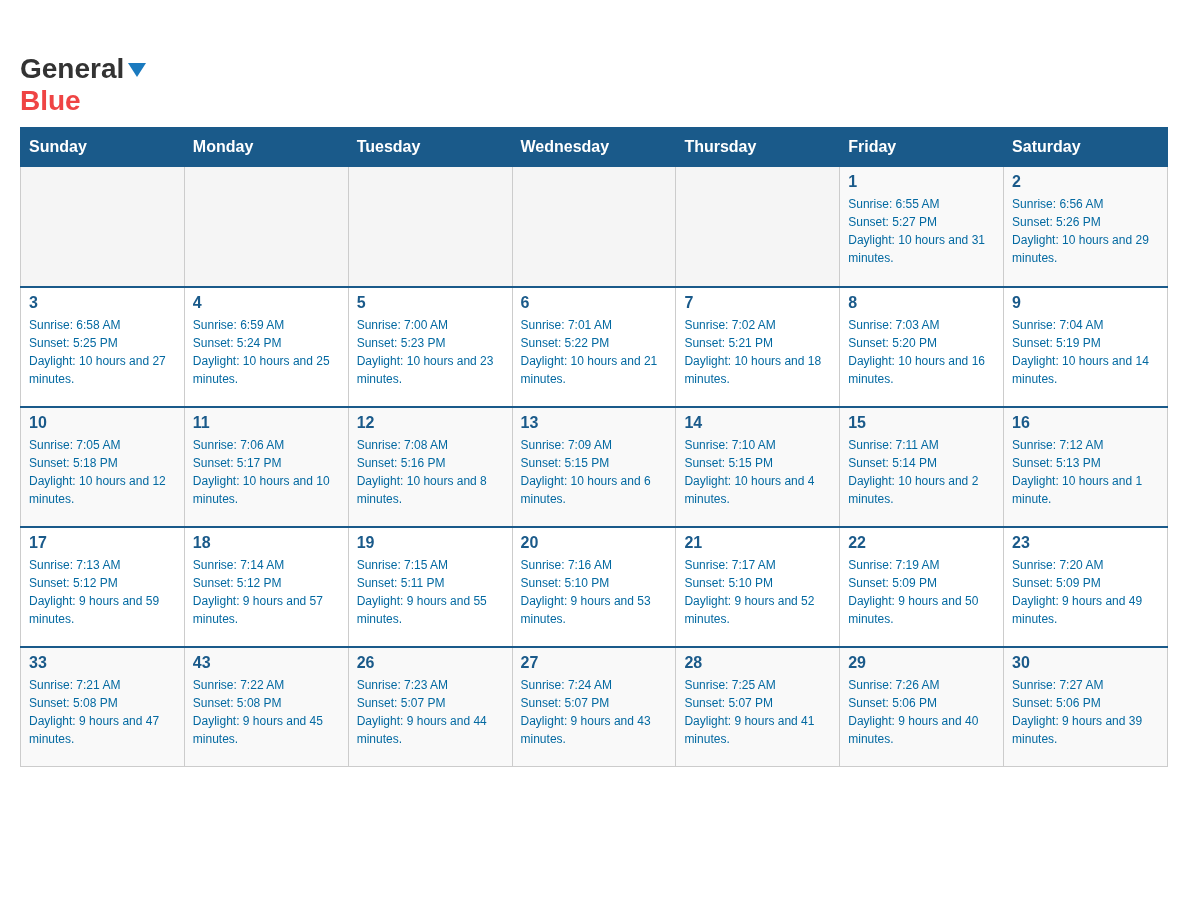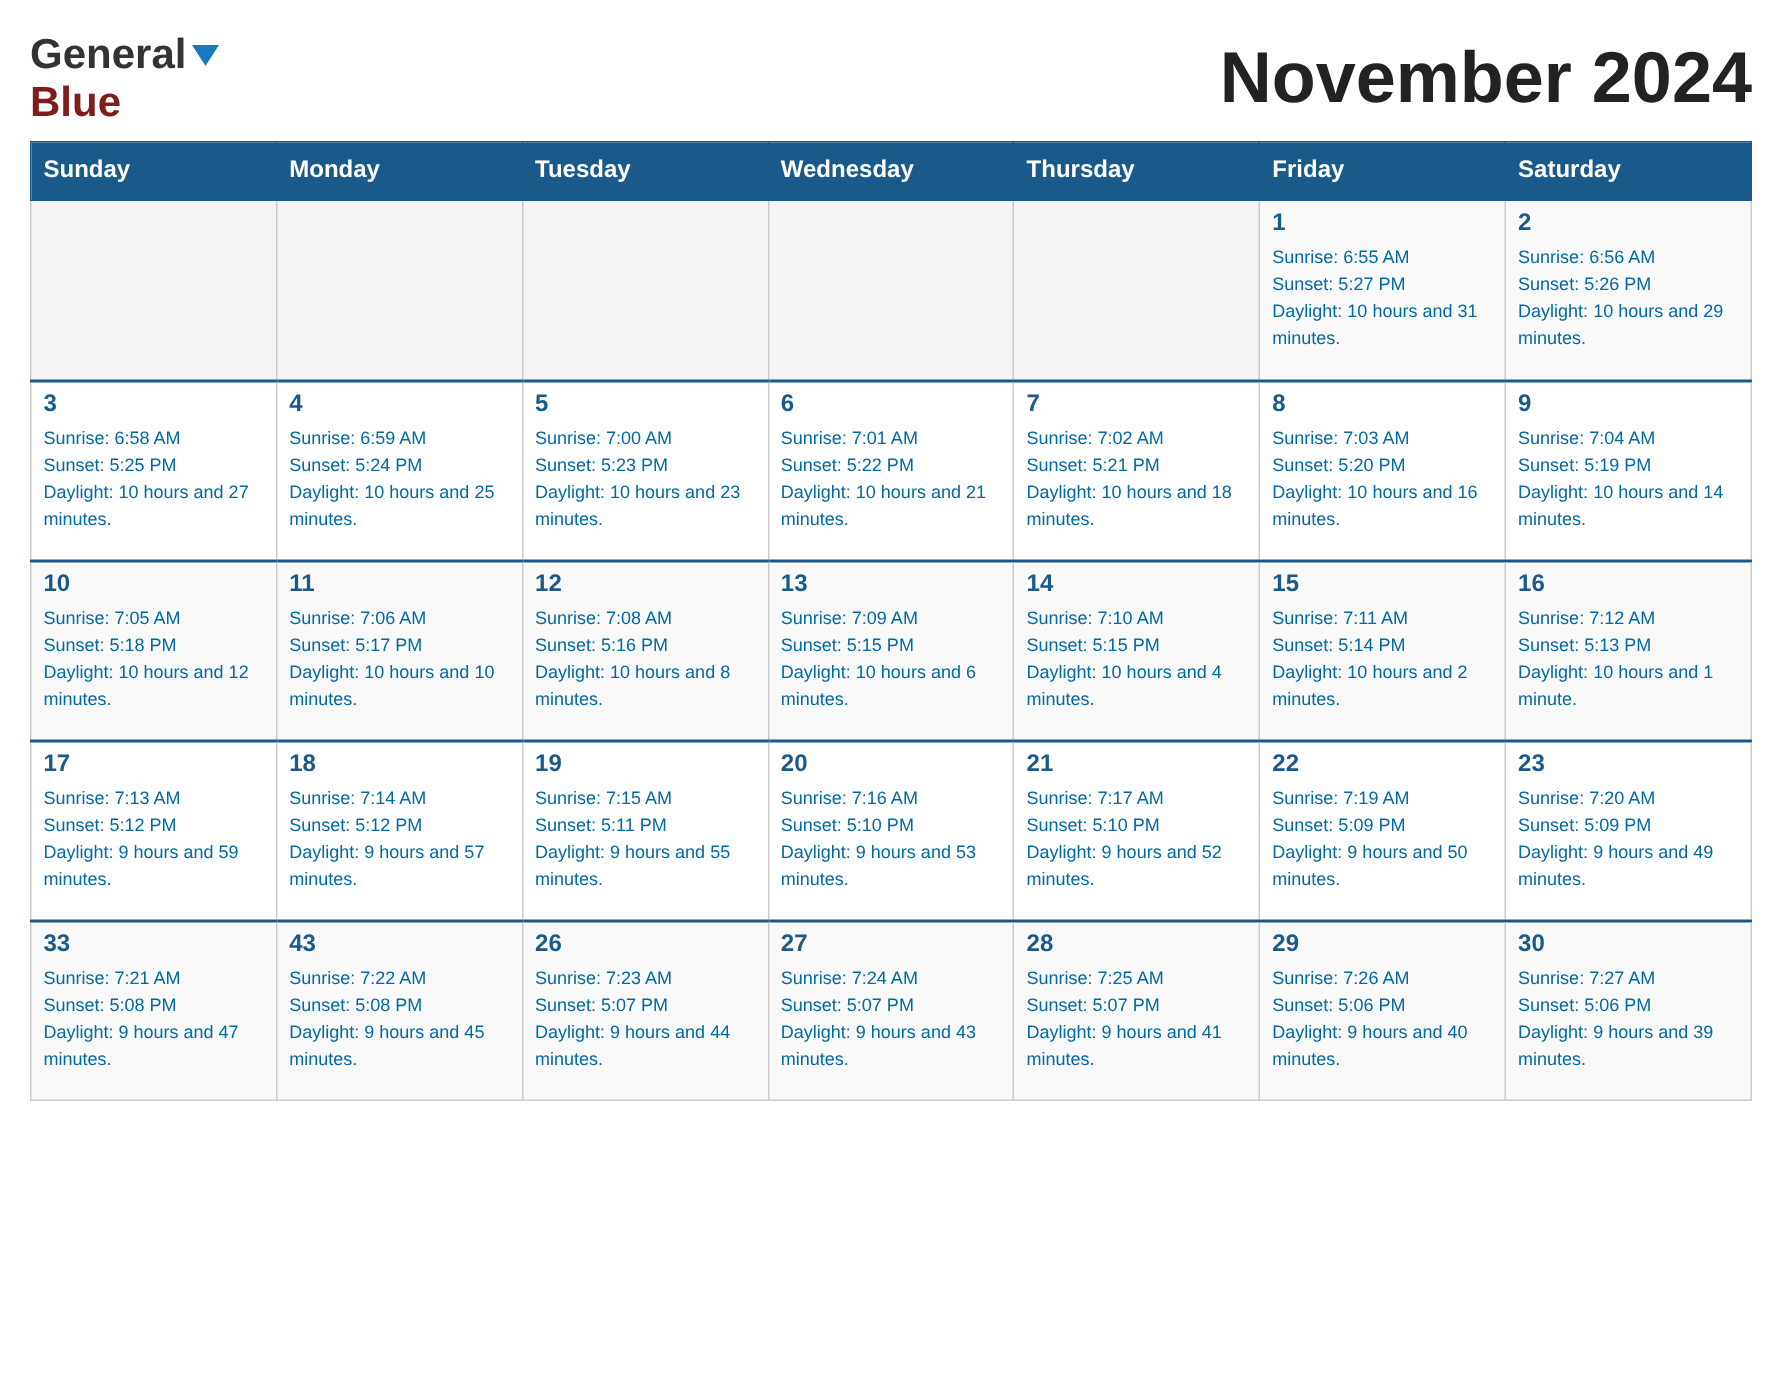--- a/index.html
+++ b/index.html
@@ -6,22 +6,23 @@
     body {
       font-family: Arial, sans-serif;
       background: #fff;
       padding: 20px;
       width: 1188px;
       min-height: 918px;
     }
     .header-section {
       display: flex;
       justify-content: space-between;
-      align-items: center;
+      align-items: flex-end;
       margin-bottom: 10px;
+      margin-top: 33px;
     }
     .logo {
       display: flex;
       flex-direction: column;
       align-items: flex-start;
     }
     .logo-line1 {
       display: flex;
       align-items: center;
     }
@@ -94,25 +95,24 @@
 
 <div class="header-section">
   <div class="logo">
     <div class="logo-line1">
       <span style="font-size:28px; font-weight:bold; color:#333; font-family:Arial,sans-serif;">General</span>
       <svg width="22" height="22" viewBox="0 0 22 22" style="margin-left:2px; margin-top:2px;">
         <polygon points="2,4 20,4 11,18" fill="#1a7abf"></polygon>
       </svg>
     </div>
     <div>
-      <span style="font-size:28px; font-weight:bold; color:#7f1d1d; font-family:Arial,sans-serif;">Blue</span>
+      <span style="font-size:28px; font-weight:bold; color:#ef4444; font-family:Arial,sans-serif;">Blue</span>
     </div>
   </div>
   <div class="title-section">
-    <div class="calendar-title">November 2024</div>
   </div>
 </div>
 
 <table class="calendar-table">
   <thead>
     <tr>
       <th>Sunday</th>
       <th>Monday</th>
       <th>Tuesday</th>
       <th>Wednesday</th>

